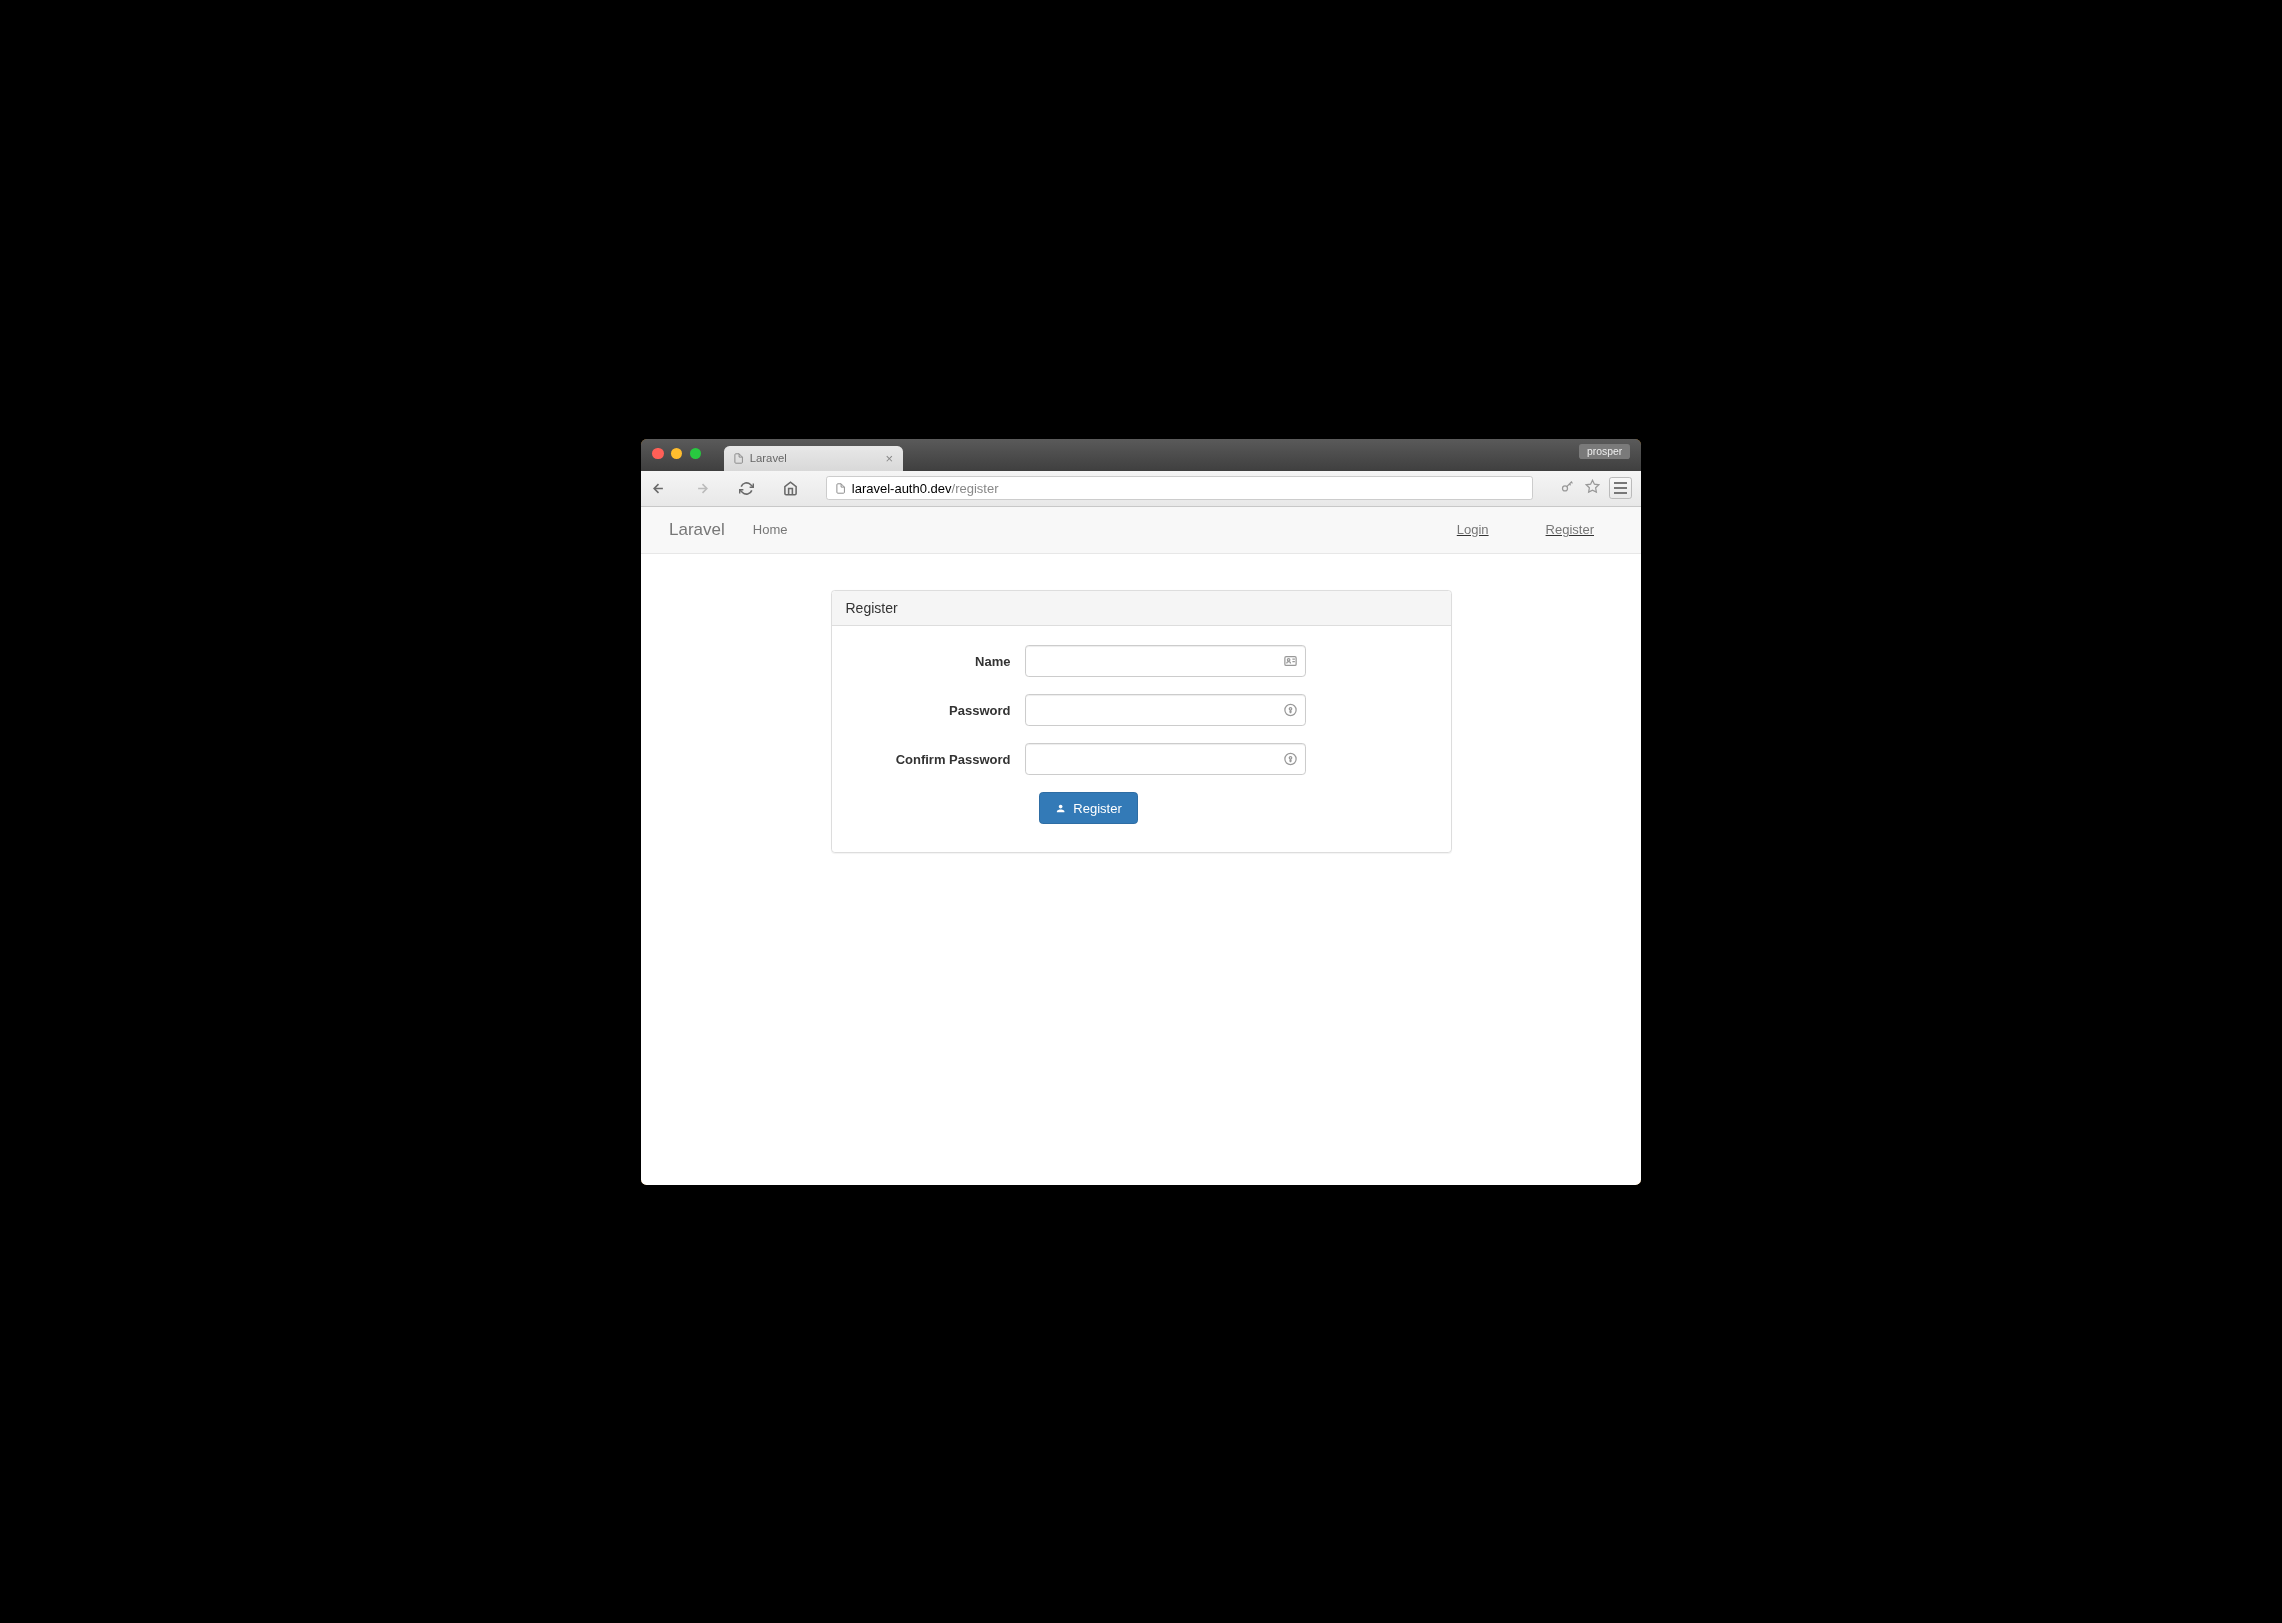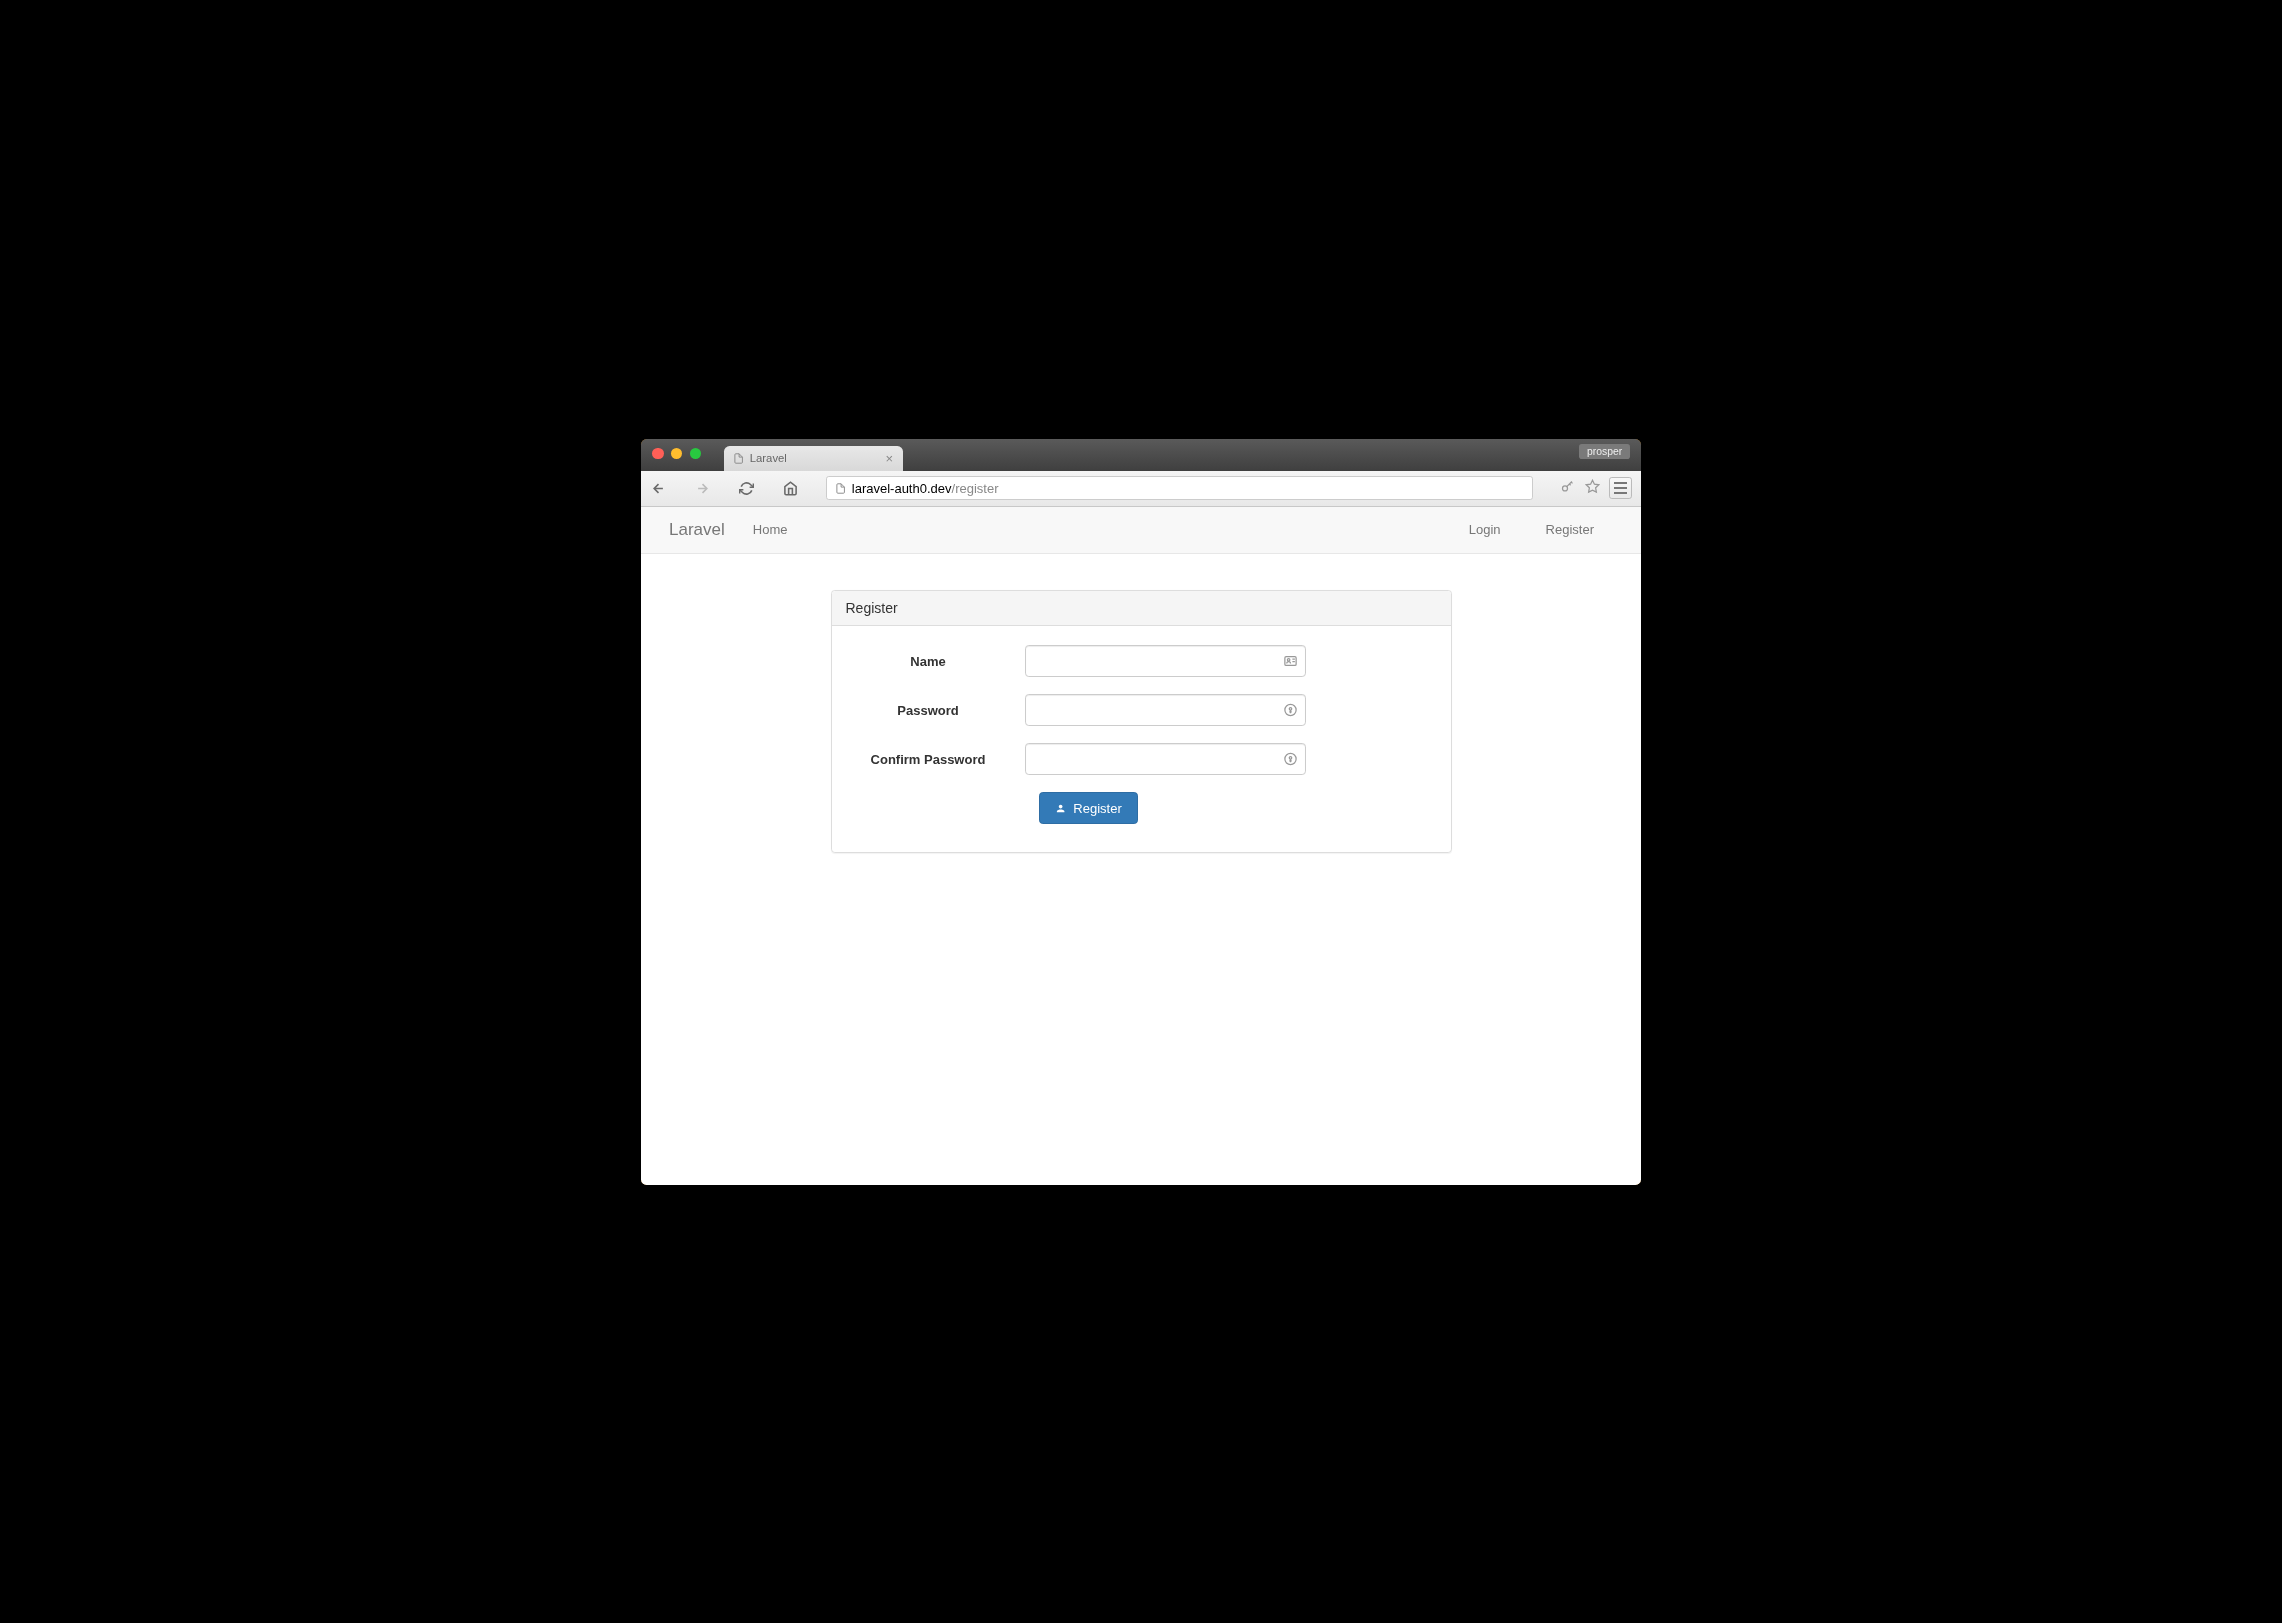--- a/index.html
+++ b/index.html
@@ -171,21 +171,22 @@
     }
     .nav-link {
       color: #777;
       font-size: 13px;
       margin-right: 19px;
       cursor: pointer;
     }
     .nav-right {
       margin-left: auto;
       display: flex;
-      gap: 26px;
+      gap: 38px;
+      text-decoration: underline;
     }
     .container {
       max-width: 1036px;
       margin: 0 auto;
       padding: 19px;
     }
     .panel {
       width: 621px;
       margin: 17px auto;
       border: 0.9px solid #ddd;
@@ -203,21 +204,21 @@
     .panel-body {
       padding: 19px 14px 28px;
     }
     .form-group {
       display: flex;
       align-items: center;
       margin-bottom: 17px;
     }
     .form-label {
       width: 179px;
-      text-align: center;
+      text-align: right;
       padding-right: 14px;
       font-weight: 700;
       color: #333;
       font-size: 13px;
     }
     .form-control-wrap {
       width: 281px;
       position: relative;
     }
     .form-control {

